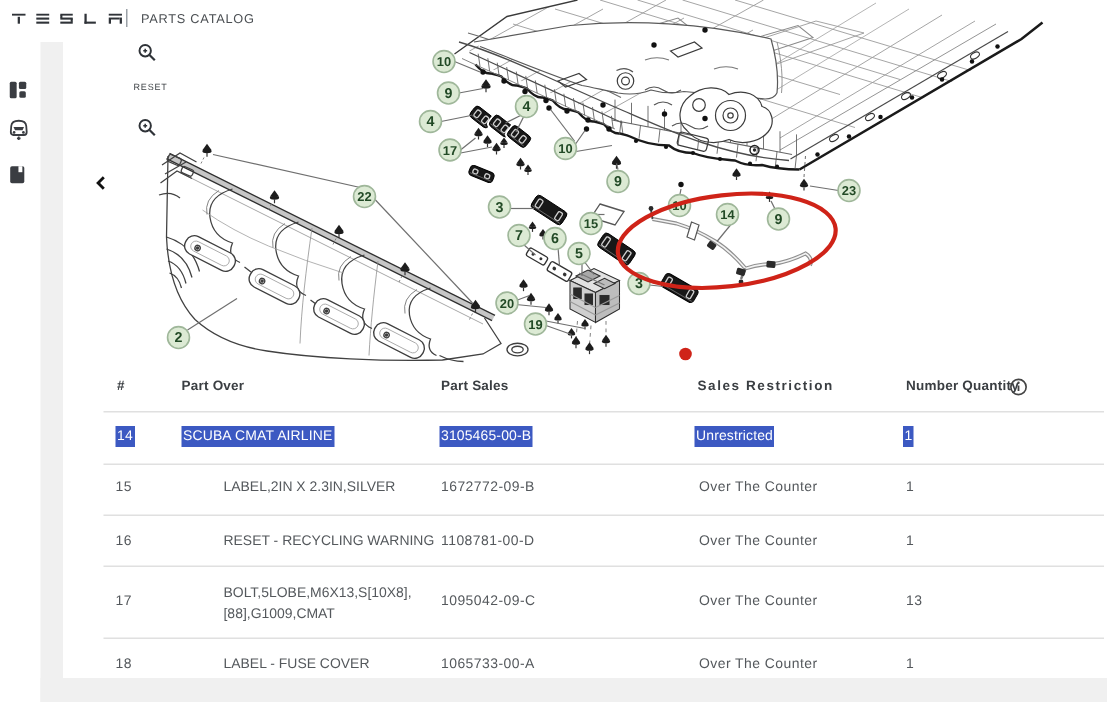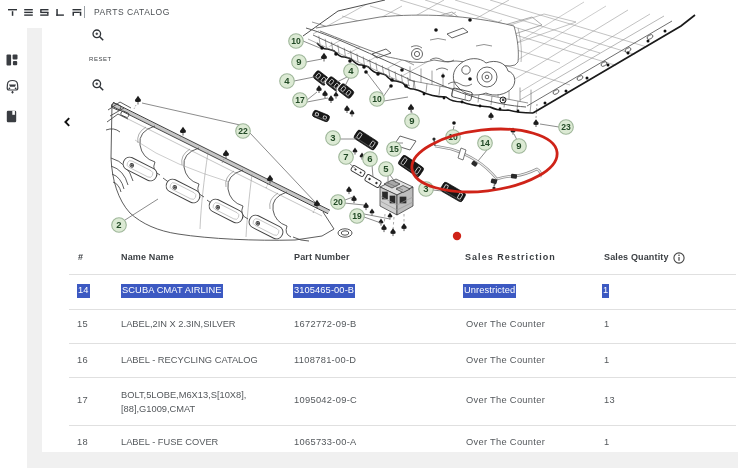--- a/index.html
+++ b/index.html
@@ -1,18 +1,18 @@
 <!DOCTYPE html>
 <html><head><meta charset="utf-8">
 <style>
 html,body{margin:0;padding:0;width:738px;height:468px;overflow:hidden;background:#fff;
 font-family:"Liberation Sans",sans-serif;}
 .th{position:absolute;font-size:9px;letter-spacing:0.15px;color:#3a3e42;font-weight:bold;white-space:nowrap;}
 .td{position:absolute;font-size:9.3px;letter-spacing:0.3px;color:#54585c;white-space:nowrap;line-height:13.5px;}
-.tdn{letter-spacing:0;}
+.tdn{letter-spacing:0;margin-left:28px;}
 .sel{position:absolute;font-size:9.3px;letter-spacing:0.1px;color:#fff;background:#3c59c2;padding:2px 1px 2px 1px;white-space:nowrap;line-height:9.5px;}
 .sep{position:absolute;left:69px;width:667px;height:1px;background:#e0e0e0;}
 </style></head>
 <body>
 
 <svg width="80" height="10" viewBox="0 0 80 10" style="position:absolute;left:8px;top:9px">
     <g fill="#2f3338">
       <rect x="0" y="0" width="9" height="1.4"></rect>
       <rect x="3.8" y="2.2" width="1.5" height="4.6"></rect>
       <rect x="16.2" y="0" width="8.6" height="1.4"></rect>
@@ -626,24 +626,24 @@
       <circle cx="119" cy="225" r="7.3" fill="#dcead4" stroke="#9fb79a" stroke-width="1.1"></circle>
       <text x="119" y="228" text-anchor="middle" font-size="9.5" font-weight="bold" fill="#224a26">2</text>
     </g>
 
 <ellipse cx="484.5" cy="160.5" rx="73" ry="30.5" fill="none" stroke="#cf2318" stroke-width="2.8" transform="rotate(-6.5 484.5 160.5)"></ellipse>
 
 <circle cx="457" cy="236" r="4.2" fill="#cf2318"></circle>
 </svg>
 
 <div class="th" style="left:78px;top:252px">#</div>
-<div class="th" style="left:121px;top:252px">Name Name</div>
-<div class="th" style="left:294px;top:252px">Part Number</div>
+<div class="th" style="left:121px;top:252px">Part Over</div>
+<div class="th" style="left:294px;top:252px">Part Sales</div>
 <div class="th" style="left:465px;top:252px;letter-spacing:1.05px">Sales Restriction</div>
-<div class="th" style="left:604px;top:252px">Sales Quantity</div>
+<div class="th" style="left:604px;top:252px">Number Quantity</div>
 <svg width="12" height="12" viewBox="0 0 12 12" style="position:absolute;left:673px;top:252px">
     <circle cx="6" cy="6" r="5.1" fill="none" stroke="#444" stroke-width="1.1"></circle>
     <line x1="6" y1="5" x2="6" y2="8.7" stroke="#444" stroke-width="1.2"></line>
     <circle cx="6" cy="3.2" r="0.8" fill="#444"></circle>
   </svg>
 
 <div class="sep" style="top:274px"></div>
 <div class="sep" style="top:308.5px"></div>
 <div class="sep" style="top:343px"></div>
 <div class="sep" style="top:377px"></div>
@@ -655,21 +655,21 @@
 <div class="sel" style="left:463px;top:284px">Unrestricted</div>
 <div class="sel" style="left:602px;top:284px">1</div>
 
 <div class="td" style="left:77px;top:318px">15</div>
 <div class="td tdn" style="left:121px;top:318px">LABEL,2IN X 2.3IN,SILVER</div>
 <div class="td" style="left:294px;top:318px">1672772-09-B</div>
 <div class="td" style="left:466px;top:318px">Over The Counter</div>
 <div class="td" style="left:604px;top:318px">1</div>
 
 <div class="td" style="left:77px;top:354px">16</div>
-<div class="td tdn" style="left:121px;top:354px">LABEL - RECYCLING CATALOG</div>
+<div class="td tdn" style="left:121px;top:354px">RESET - RECYCLING WARNING</div>
 <div class="td" style="left:294px;top:354px">1108781-00-D</div>
 <div class="td" style="left:466px;top:354px">Over The Counter</div>
 <div class="td" style="left:604px;top:354px">1</div>
 
 <div class="td" style="left:77px;top:394px">17</div>
 <div class="td tdn" style="left:121px;top:389px">BOLT,5LOBE,M6X13,S[10X8],<br>[88],G1009,CMAT</div>
 <div class="td" style="left:294px;top:394px">1095042-09-C</div>
 <div class="td" style="left:466px;top:394px">Over The Counter</div>
 <div class="td" style="left:604px;top:394px">13</div>
 

